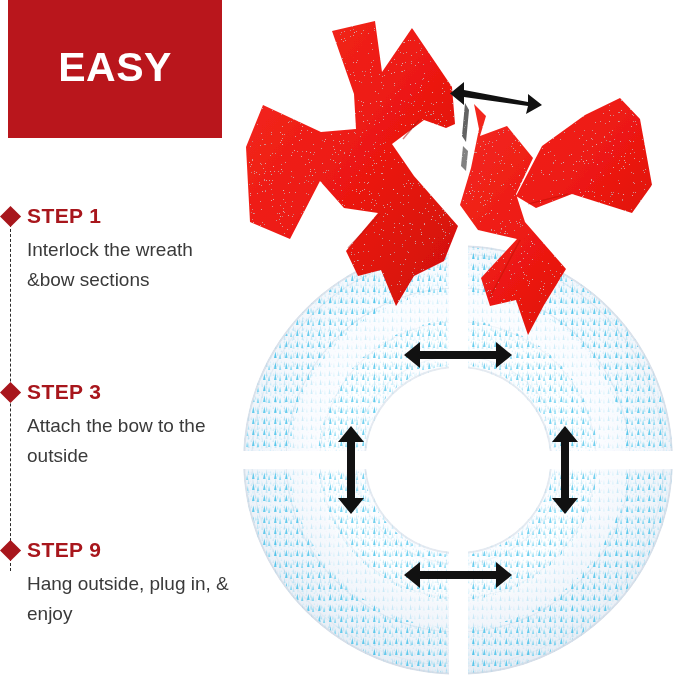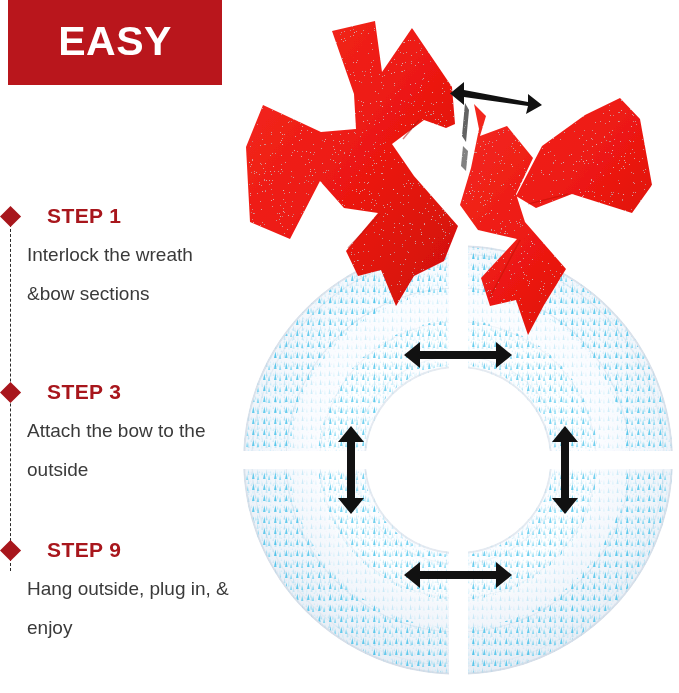--- a/index.html
+++ b/index.html
@@ -7,21 +7,21 @@
     width:679px;height:693px;
     background:#ffffff;
     font-family:"Liberation Sans", sans-serif;
     overflow:hidden;
     position:relative;
   }
   #stage{position:absolute;inset:0;width:679px;height:693px;background:#fff;}
 
   
   .banner{
-    position:absolute;left:8px;top:0;width:214px;height:85px;
+    position:absolute;left:8px;top:0;width:214px;height:138px;
     background:#b9161c;
     display:flex;flex-direction:column;align-items:center;justify-content:center;
     box-sizing:border-box;padding-bottom:4px;
   }
   .banner-line{
     color:#ffffff;
     font-family:"Liberation Sans", sans-serif;
     font-weight:bold;
     font-size:41px;
     line-height:44px;
@@ -43,27 +43,27 @@
 
   .diamond{
     position:absolute;left:3px;top:14px;width:15px;height:15px;
     background:#a8161c;transform:rotate(45deg);
   }
   .step-title{
     position:absolute;left:27px;top:8px;
     color:#a8161c;
     font-family:"Liberation Sans", sans-serif;
     font-weight:bold;font-size:21px;line-height:26px;
-    letter-spacing:0.4px;white-space:nowrap;margin-left:20px;
+    letter-spacing:0.4px;white-space:nowrap;
   }
   .step-body{
     position:absolute;left:27px;top:40px;width:210px;
     color:#3a3a3a;
     font-family:"Liberation Sans", sans-serif;
-    font-weight:normal;font-size:19px;line-height:39px;
+    font-weight:normal;font-size:19px;line-height:30px;
   }
 
   
   #art{position:absolute;left:228px;top:8px;width:451px;height:685px;}
   #art svg{display:block;width:451px;height:685px;}
 </style>
 </head>
 <body>
 
 <div id="stage">

